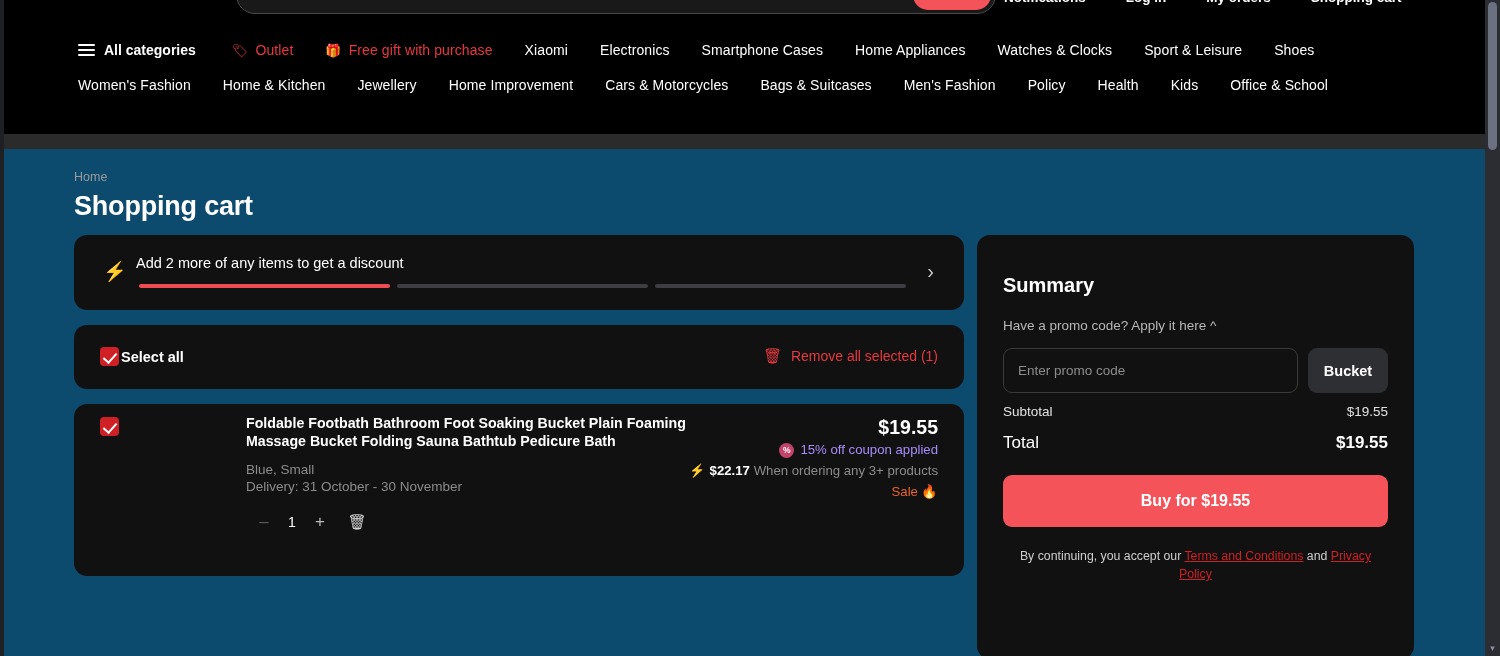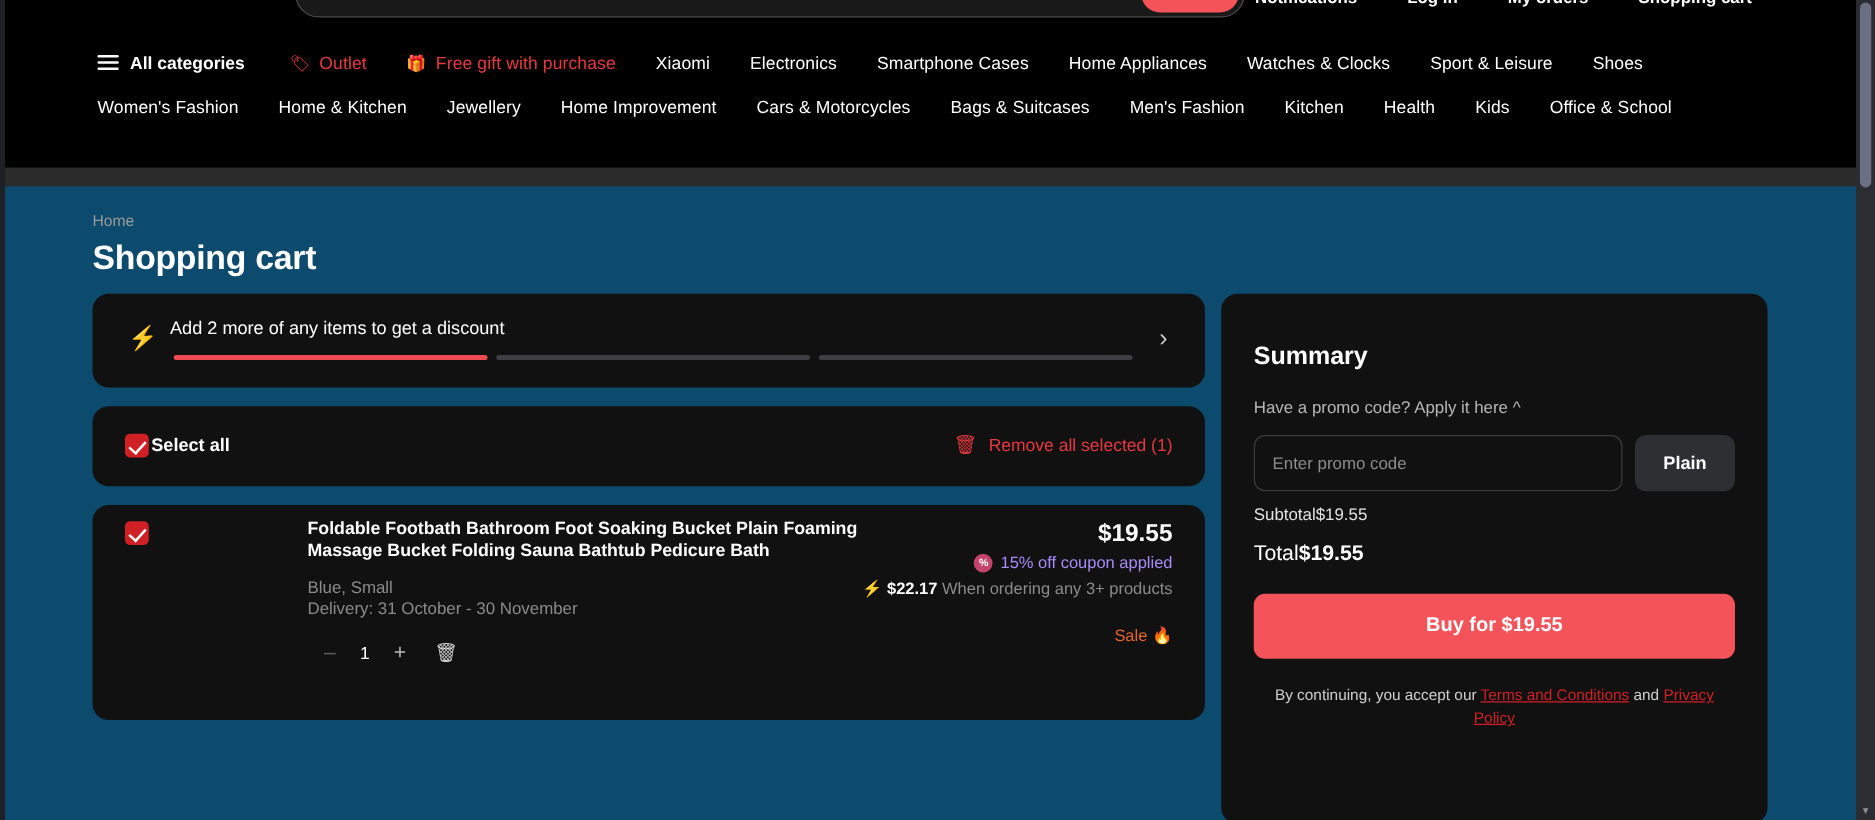--- a/index.html
+++ b/index.html
@@ -219,21 +219,21 @@
     width: 15px; height: 15px; border-radius: 50%;
     background: #c4436b; color: #fff; font-size: 8.5px; font-weight: bold;
   }
   .bulk-line {
     font-size: 13.2px; color: #8b8b8b; line-height: 18px;
     margin-top: 2px; width: 330px;
   }
   .bulk-line .bolt { color: #e8383f; font-size: 13px; }
   .bulk-line b { color: #ffffff; }
   .sale-line {
-    margin-top: 21px; font-size: 13.2px; color: #e8642a;
+    margin-top: 4px; font-size: 13.2px; color: #e8642a;
   }
 
   
   .summary {
     position: absolute; left: 973px; top: 86px;
     width: 437px; height: 424px;
     background: #111111; border-radius: 13px;
     padding: 39px 26px;
   }
   .summary-title {
@@ -250,21 +250,21 @@
     font-family: "Liberation Sans", sans-serif;
   }
   .promo-input::placeholder { color: #8d8d8d; }
   .apply-btn {
     width: 80px; height: 45px; border-radius: 9px;
     background: #2e2f33; border: none; color: #ffffff;
     font-size: 14.5px; font-weight: bold; cursor: pointer;
     font-family: "Liberation Sans", sans-serif;
   }
   .sum-row {
-    display: flex; align-items: baseline;
+    display: flex; justify-content: space-between; align-items: baseline;
   }
   .sum-sub { font-size: 13.5px; color: #e2e2e2; margin-bottom: 14px; }
   .sum-total { font-size: 17px; font-weight: bold; color: #ffffff; }
   .sum-total .lbl { font-weight: normal; }
   .buy-btn {
     display: block; width: 385px; height: 52px; margin-top: 22px;
     background: #f4535a; border: none; border-radius: 9px;
     color: #ffffff; font-size: 16px; font-weight: bold; cursor: pointer;
     font-family: "Liberation Sans", sans-serif;
   }
@@ -326,21 +326,21 @@
     </div>
 
     <div class="cat-row cat-row-2">
       <div class="cat-item">Women's Fashion</div>
       <div class="cat-item">Home &amp; Kitchen</div>
       <div class="cat-item">Jewellery</div>
       <div class="cat-item">Home Improvement</div>
       <div class="cat-item">Cars &amp; Motorcycles</div>
       <div class="cat-item">Bags &amp; Suitcases</div>
       <div class="cat-item">Men's Fashion</div>
-      <div class="cat-item">Kitchen</div>
+      <div class="cat-item">Policy</div>
       <div class="cat-item">Health</div>
       <div class="cat-item">Kids</div>
       <div class="cat-item">Office &amp; School</div>
     </div>
   </div>
 
   <div class="page">
 
     <div class="breadcrumb">Home</div>
     <div class="page-title">Shopping cart</div>
@@ -401,21 +401,21 @@
           </div>
         </div>
       </div>
     </div>
 
     <div class="summary">
       <div class="summary-title">Summary</div>
       <div class="promo-toggle">Have a promo code? Apply it here ^</div>
       <div class="promo-input-row">
         <input class="promo-input" type="text" placeholder="Enter promo code" style="">
-        <button class="apply-btn">Plain</button>
+        <button class="apply-btn">Bucket</button>
       </div>
       <div class="sum-row sum-sub">
         <span>Subtotal</span>
         <span>$19.55</span>
       </div>
       <div class="sum-row sum-total">
         <span class="lbl">Total</span>
         <span>$19.55</span>
       </div>
       <button class="buy-btn">Buy for $19.55</button>

